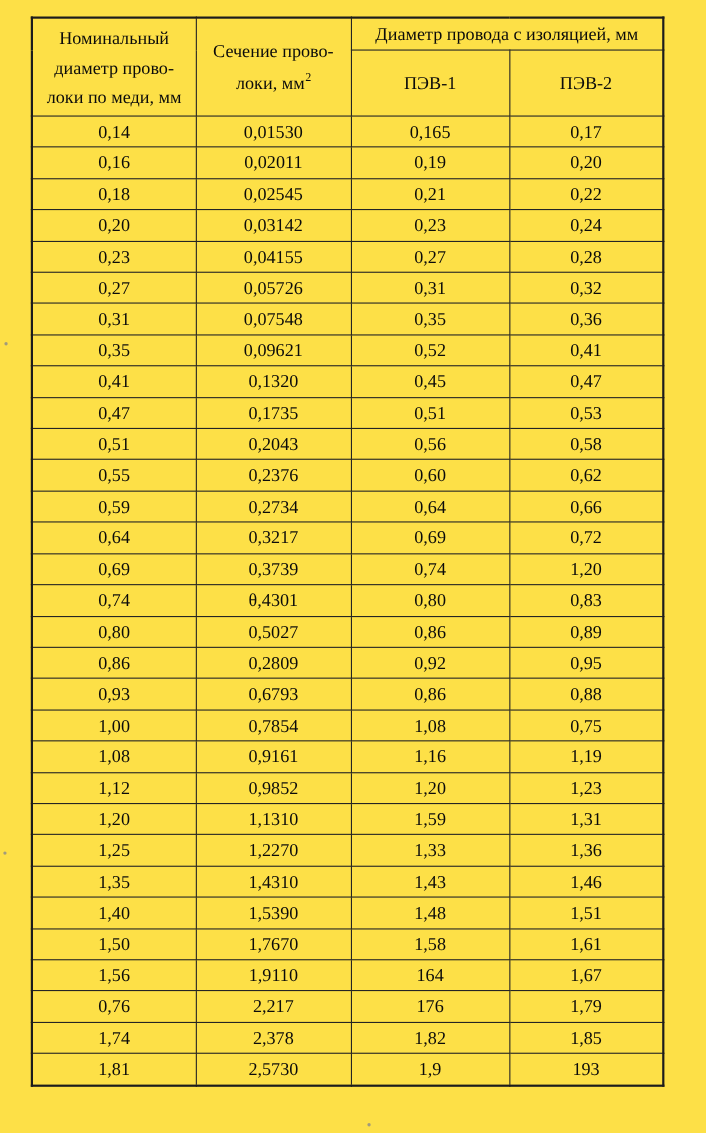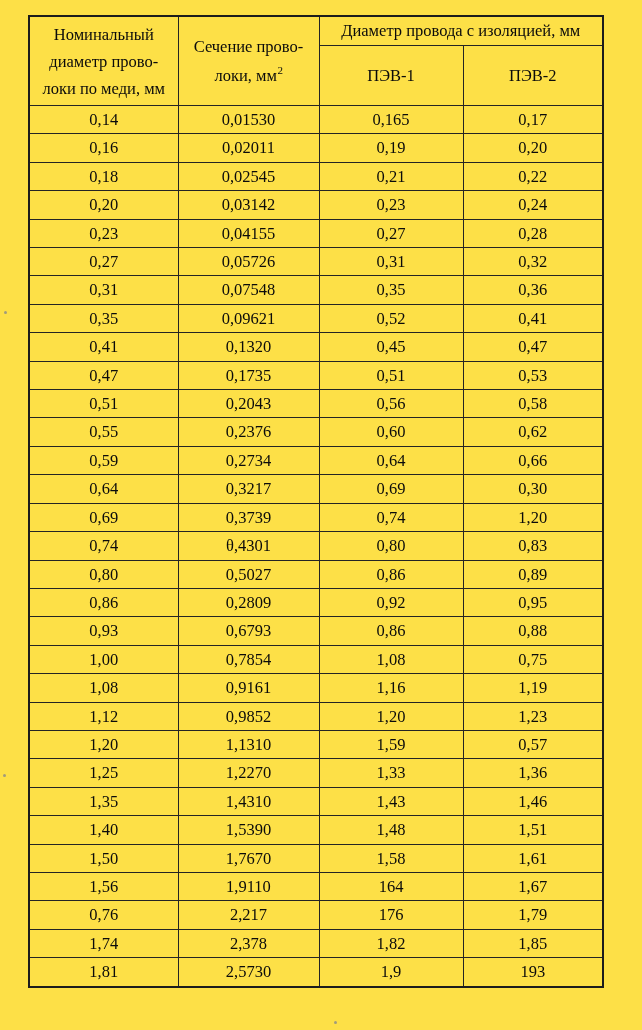--- a/index.html
+++ b/index.html
@@ -183,21 +183,21 @@
         <tr>
           <td>0,59</td>
           <td>0,2734</td>
           <td>0,64</td>
           <td>0,66</td>
         </tr>
         <tr>
           <td>0,64</td>
           <td>0,3217</td>
           <td>0,69</td>
-          <td>0,30</td>
+          <td>0,72</td>
         </tr>
         <tr>
           <td>0,69</td>
           <td>0,3739</td>
           <td>0,74</td>
           <td>1,20</td>
         </tr>
         <tr>
           <td>0,74</td>
           <td>θ,4301</td>
@@ -237,21 +237,21 @@
         <tr>
           <td>1,12</td>
           <td>0,9852</td>
           <td>1,20</td>
           <td>1,23</td>
         </tr>
         <tr>
           <td>1,20</td>
           <td>1,1310</td>
           <td>1,59</td>
-          <td>0,57</td>
+          <td>1,31</td>
         </tr>
         <tr>
           <td>1,25</td>
           <td>1,2270</td>
           <td>1,33</td>
           <td>1,36</td>
         </tr>
         <tr>
           <td>1,35</td>
           <td>1,4310</td>

